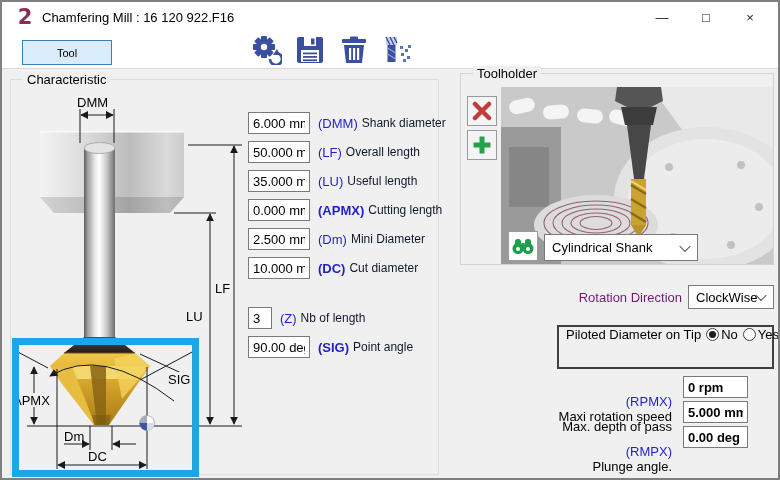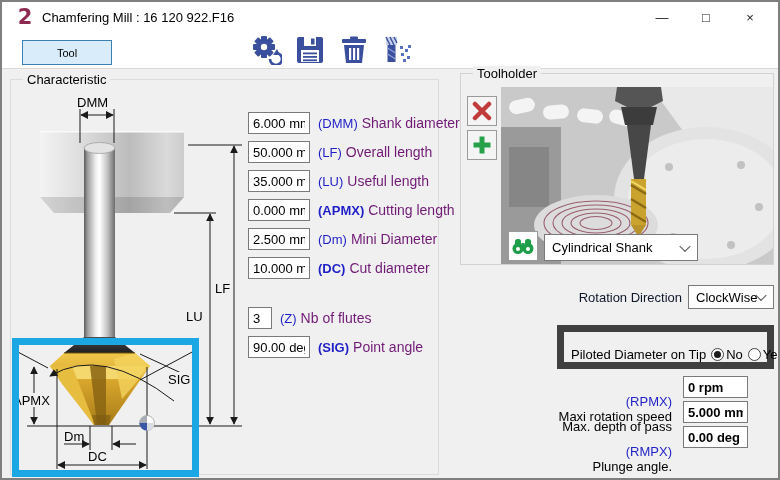--- a/index.html
+++ b/index.html
@@ -33,39 +33,39 @@
   #diagram { position:absolute; left:0; top:0; width:460px; height:412px; }
   .hl-left { position:absolute; left:10px; top:269px; width:187px; height:139px;
              border:7px solid #1ba6e4; }
   
   .fr { position:absolute; left:246px; height:22px; display:flex; align-items:center; }
   .val { height:22px; border:1px solid #7a7a7a; background:#fff; font-family:"Liberation Sans",sans-serif;
          font-size:13px; color:#000; padding:0 4px; }
   .w62 { width:62px; } .w24 { width:24px; } .w65 { width:65px;font-weight:bold; }
   .code { color:#1f1fc8; font-size:13px; margin-left:8px; white-space:pre; }
   .code.b { font-weight:bold; }
-  .flab { color:#701a75; font-size:14px; margin-left:4px; white-space:pre; }
+  .flab { color:#0f172a; font-size:12px; margin-left:4px; white-space:pre; }
   
   #th-group { left:458px; top:4px; width:314px; height:192px; border-color:#d2d2d2; }
   .sq-btn { position:absolute; width:30px; height:30px; background:#f4f4f4;
             border:1px solid #9a9a9a; display:flex; align-items:center; justify-content:center; }
   #btn-del { left:6px; top:22px; } #btn-add { left:6px; top:56px; }
   #th-image { position:absolute; left:40px; top:13px; width:272px; height:177px; }
   #btn-find { left:47px; top:157px; background:#fff; }
   .select { position:absolute; height:27px; background:#fff; border:1px solid #7a7a7a;
             font-size:13px; color:#000; display:flex; align-items:center; padding-left:7px; }
   .chev { position:absolute; right:8px; top:50%; width:8px; height:8px; border:solid #555;
           border-width:0 1.5px 1.5px 0; transform:translateY(-70%) rotate(45deg); }
   #shank-select { left:83px; top:160px; width:154px; }
   
-  .rlabel { position:absolute; font-size:13px; color:#0f172a; text-align:right; white-space:pre; }
+  .rlabel { position:absolute; font-size:13px; color:#701a75; text-align:right; white-space:pre; }
   #rot-label { left:480px; top:221px; width:200px; }
   #rot-select { left:686px; top:216px; width:86px; height:24px; background:#fdfdfd; }
   .hl-right { position:absolute; left:555px; top:256px; width:217px; height:44px;
-              border:7px solid #404040; background:#f0f0f0; display:flex; align-items:flex-end; }
+              border:2px solid #404040; background:#f0f0f0; display:flex; align-items:flex-start; }
   .pil-label { font-size:13px; margin-left:7px; white-space:pre; }
   .radio { display:inline-flex; align-items:center; margin-left:5px; }
   .rcirc { width:13px; height:13px; border:1px solid #444; border-radius:50%; background:#fff;
            display:inline-flex; align-items:center; justify-content:center; margin-right:2px; }
   .rdot { width:7px; height:7px; border-radius:50%; background:#1c1c1c; }
   .rtext { font-size:13px; }
   .pr-label { position:absolute; left:470px; width:200px; text-align:right; font-size:13px;
               white-space:pre; }
   .pr-field { position:absolute; left:681px; }
   .bluecode { color:#1f1fc8; }
@@ -274,21 +274,21 @@
       <span class="flab">Mini Diameter</span>
     </div>
     <div class="fr" style="top:188px">
       <input class="val w62" value="10.000 mm" style="">
       <span class="code b">(DC)</span>
       <span class="flab">Cut diameter</span>
     </div>
     <div class="fr" style="top:238px">
       <input class="val w24" value="3" style="">
       <span class="code">(Z)</span>
-      <span class="flab">Nb of flutes</span>
+      <span class="flab">Nb of length</span>
     </div>
     <div class="fr" style="top:267px">
       <input class="val w62" value="90.00 deg" style="">
       <span class="code b">(SIG)</span>
       <span class="flab">Point angle</span>
     </div>
 
     <div class="groupbox" id="th-group">
       <span class="gb-legend">Toolholder</span>
 

